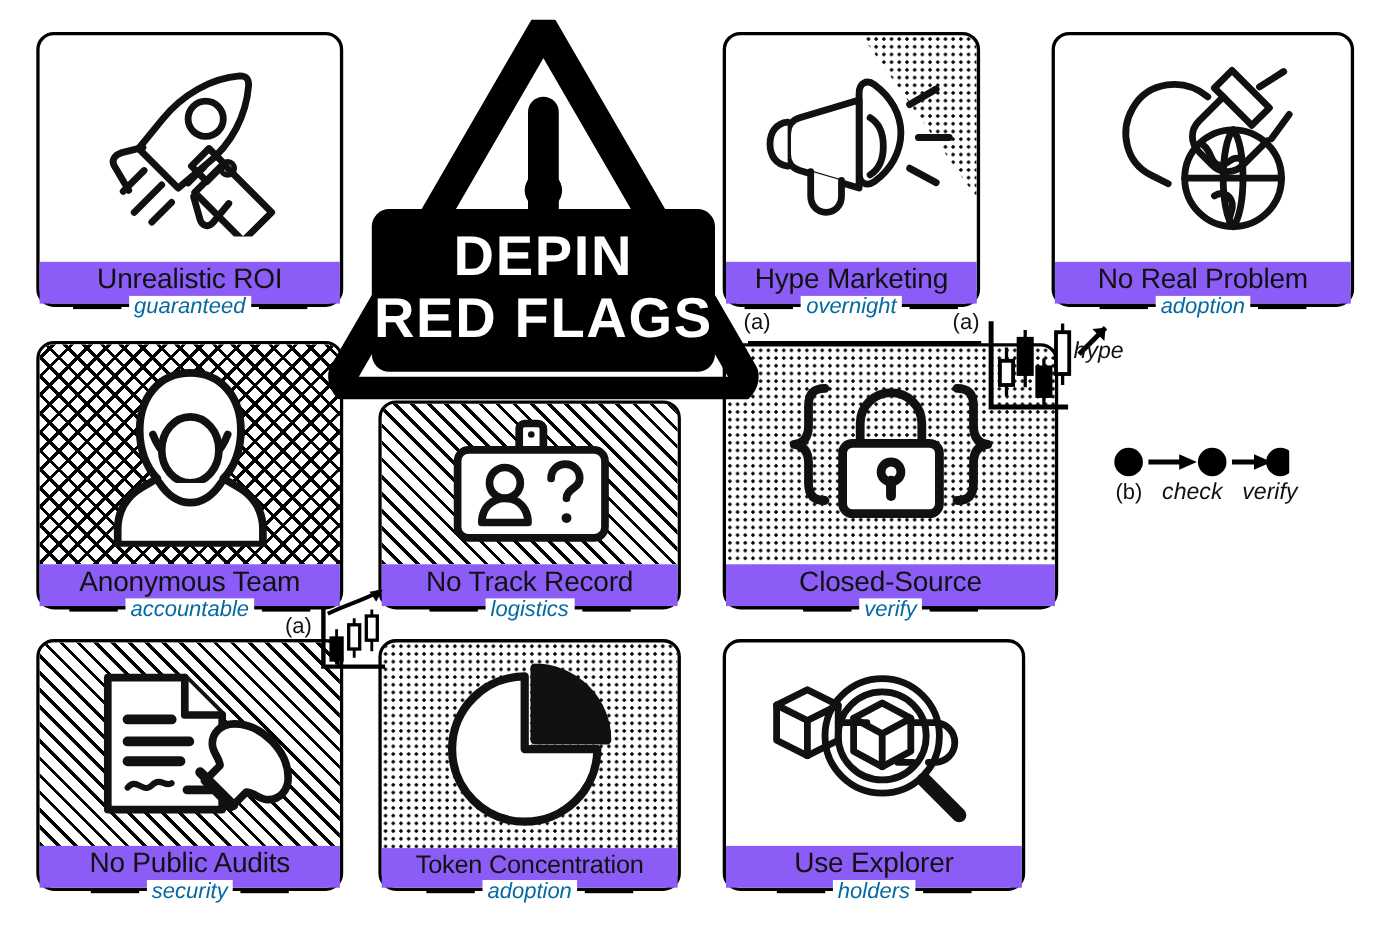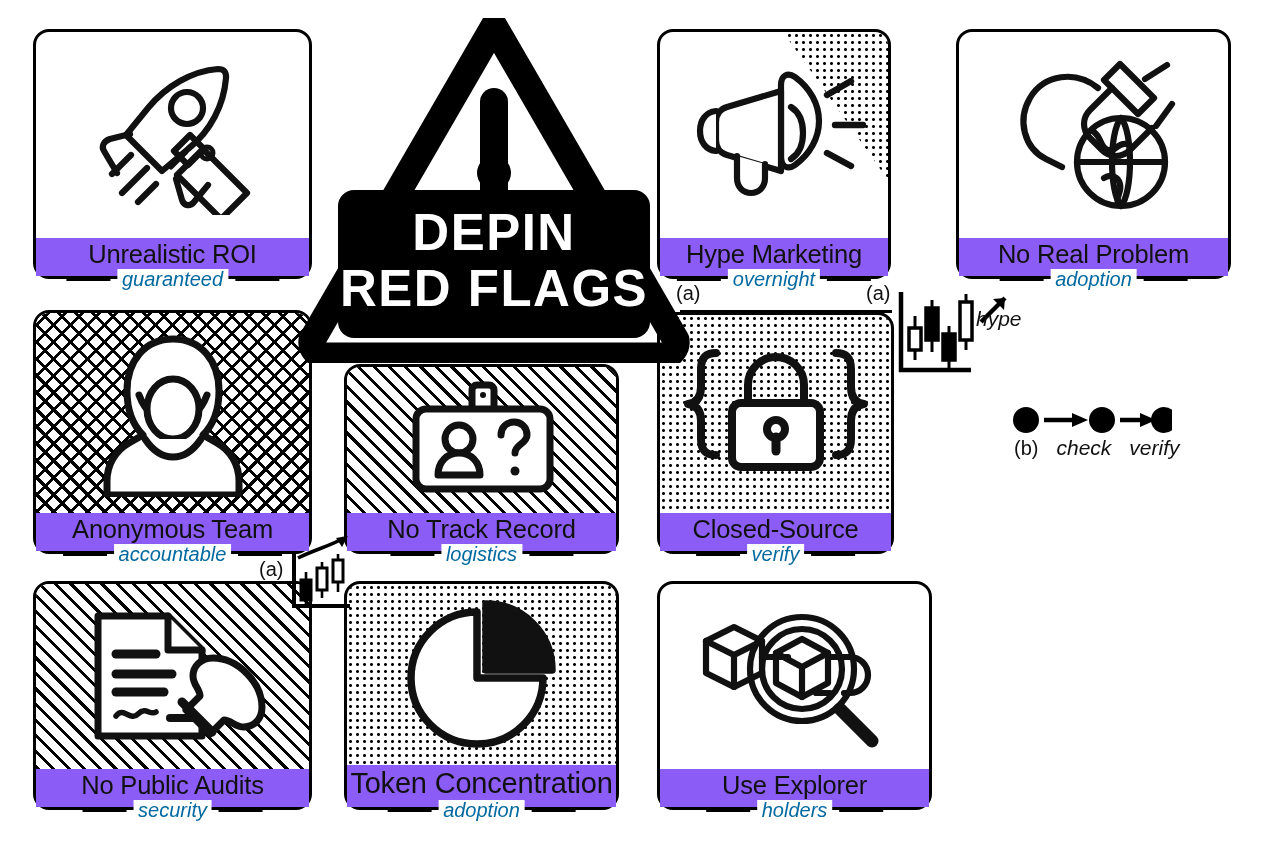--- a/index.html
+++ b/index.html
@@ -38,21 +38,21 @@
     width: 100%;
     text-align: center;
     background: #8b5cf6;
     font-size: 25.5px;
     letter-spacing: -0.2px;
     color: #111;
     line-height: 1;
     padding: 4px 2px 9px 2px;
     white-space: nowrap;
   }
-  .card-label.sm { font-size: 29px; }
+  .card-label.sm { font-size: 23px; }
 
   
   .card-caption {
     position: absolute;
     left: 50%;
     transform: translateX(-50%);
     bottom: -14px;
     display: flex;
     align-items: center;
     gap: 7px;
@@ -250,21 +250,21 @@
       </svg>
     </div>
     <div class="card-label">No Track Record</div>
     <div class="card-caption">
       <span class="rule"></span>
       <span class="cap-text">logistics</span>
       <span class="rule"></span>
     </div>
   </div>
 
-  <div class="card" style="left:657px; top:312px; width:237px; height:242px;">
+  <div class="card" style="left:657px; top:312px; width:305px; height:242px;">
     <div class="card-art">
       <div class="pat pat-dots"></div>
       <svg width="200" height="150" viewBox="0 0 200 150" fill="#fff" stroke="#111" stroke-width="8" stroke-linecap="round" stroke-linejoin="round">
         <path d="M40 14c-11 0-15 6-15 16v18c0 11-5 16-13 17 8 1 13 6 13 17v18c0 10 4 16 15 16" fill="none"></path>
         <path d="M160 14c11 0 15 6 15 16v18c0 11 5 16 13 17-8 1-13 6-13 17v18c0 10-4 16-15 16" fill="none"></path>
         <path d="M72 66V46c0-16 13-28 28-28s28 12 28 28v20" fill="none"></path>
         <rect x="56" y="64" width="88" height="64" rx="9"></rect>
         <circle cx="100" cy="90" r="9"></circle>
         <path d="M100 98v14" stroke-width="9"></path>
       </svg>

